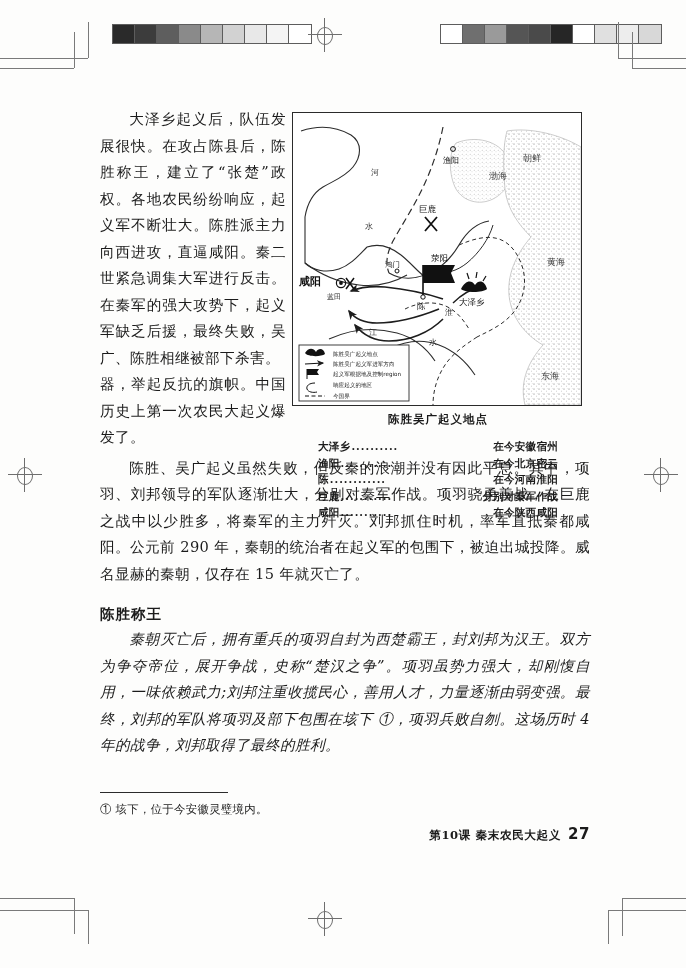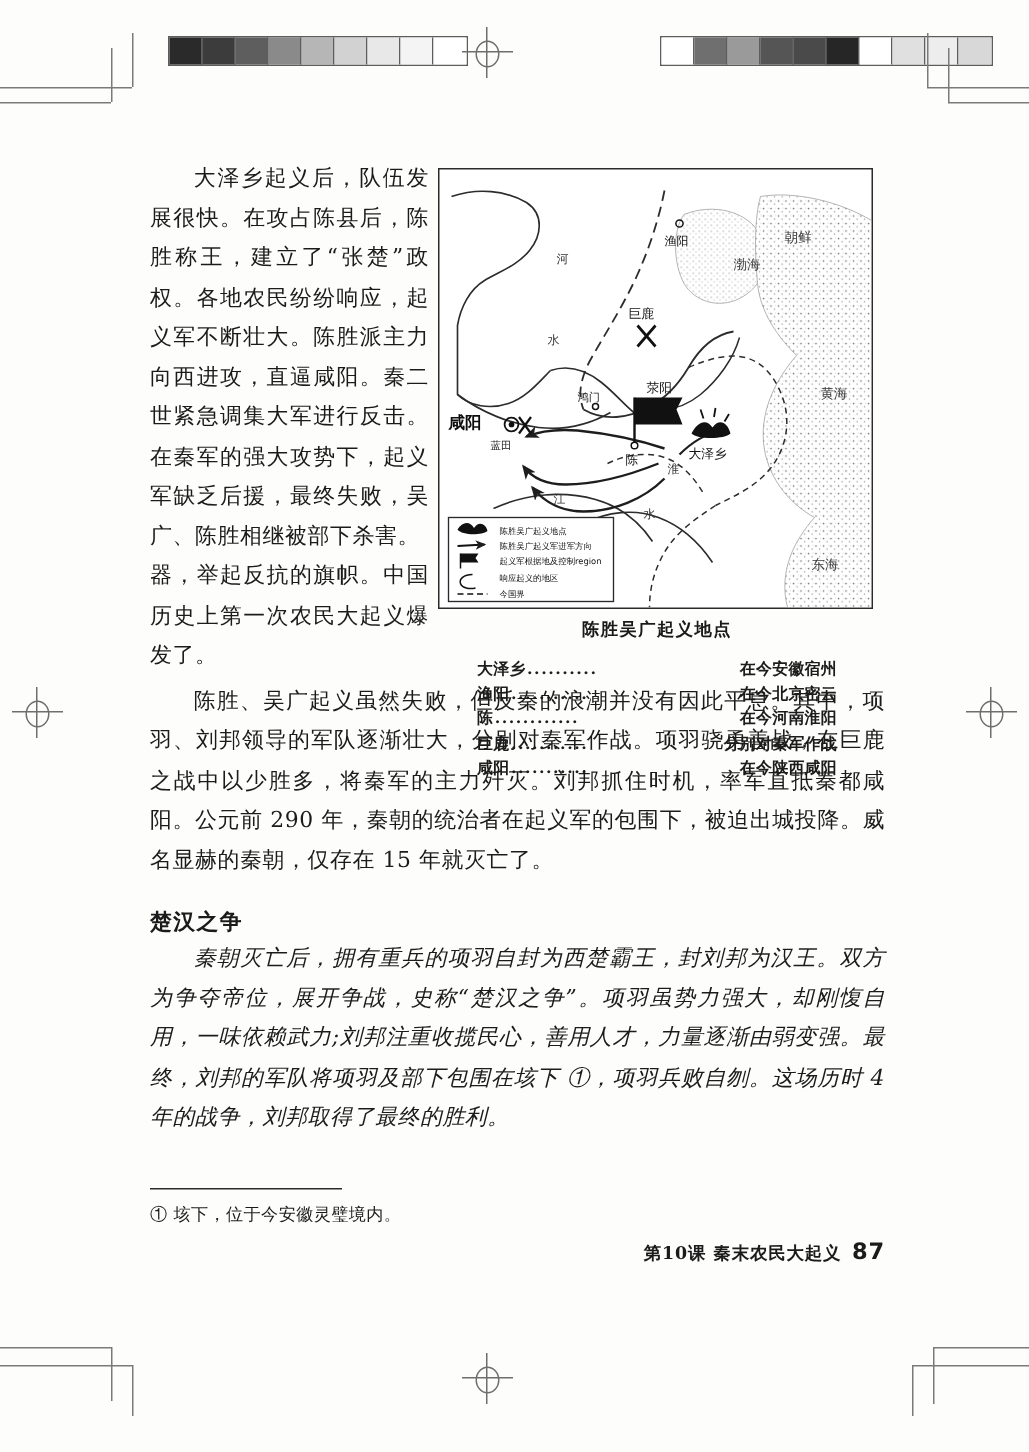--- a/index.html
+++ b/index.html
@@ -428,26 +428,26 @@
     </div>
 
     <div class="col-wrap">
       <p class="para narrow indent">大泽乡起义后，队伍发展很快。在攻占陈县后，陈胜称王，建立了“张楚”政权。各地农民纷纷响应，起义军不断壮大。陈胜派主力向西进攻，直逼咸阳。秦二世紧急调集大军进行反击。在秦军的强大攻势下，起义军缺乏后援，最终失败，吴广、陈胜相继被部下杀害。</p>
       <p class="para narrow">器，举起反抗的旗帜。中国历史上第一次农民大起义爆发了。</p>
     </div>
 
     <div style="margin-top:4px;">
       <p class="para indent" style="width:490px;">陈胜、吴广起义虽然失败，但反秦的浪潮并没有因此平息。其中，项羽、刘邦领导的军队逐渐壮大，分别对秦军作战。项羽骁勇善战，在巨鹿之战中以少胜多，将秦军的主力歼灭。刘邦抓住时机，率军直抵秦都咸阳。公元前 290 年，秦朝的统治者在起义军的包围下，被迫出城投降。威名显赫的秦朝，仅存在 15 年就灭亡了。</p>
 
-      <h2 class="sec-head">楚汉之争</h2>
+      <h2 class="sec-head">陈胜称王</h2>
 
       <p class="para indent" style="width:490px;font-style:italic;">秦朝灭亡后，拥有重兵的项羽自封为西楚霸王，封刘邦为汉王。双方为争夺帝位，展开争战，史称“楚汉之争”。项羽虽势力强大，却刚愎自用，一味依赖武力;刘邦注重收揽民心，善用人才，力量逐渐由弱变强。最终，刘邦的军队将项羽及部下包围在垓下 ①，项羽兵败自刎。这场历时 4 年的战争，刘邦取得了最终的胜利。</p>
     </div>
   </div>
 
   <div class="fn-rule"></div>
   <div class="footnote">① 垓下，位于今安徽灵璧境内。</div>
 
   <div class="footer">
-    <span>第10课 秦末农民大起义</span><span class="pg">87</span>
+    <span>第10课 秦末农民大起义</span><span class="pg">27</span>
   </div>
 
 </div>
 
 </body></html>

